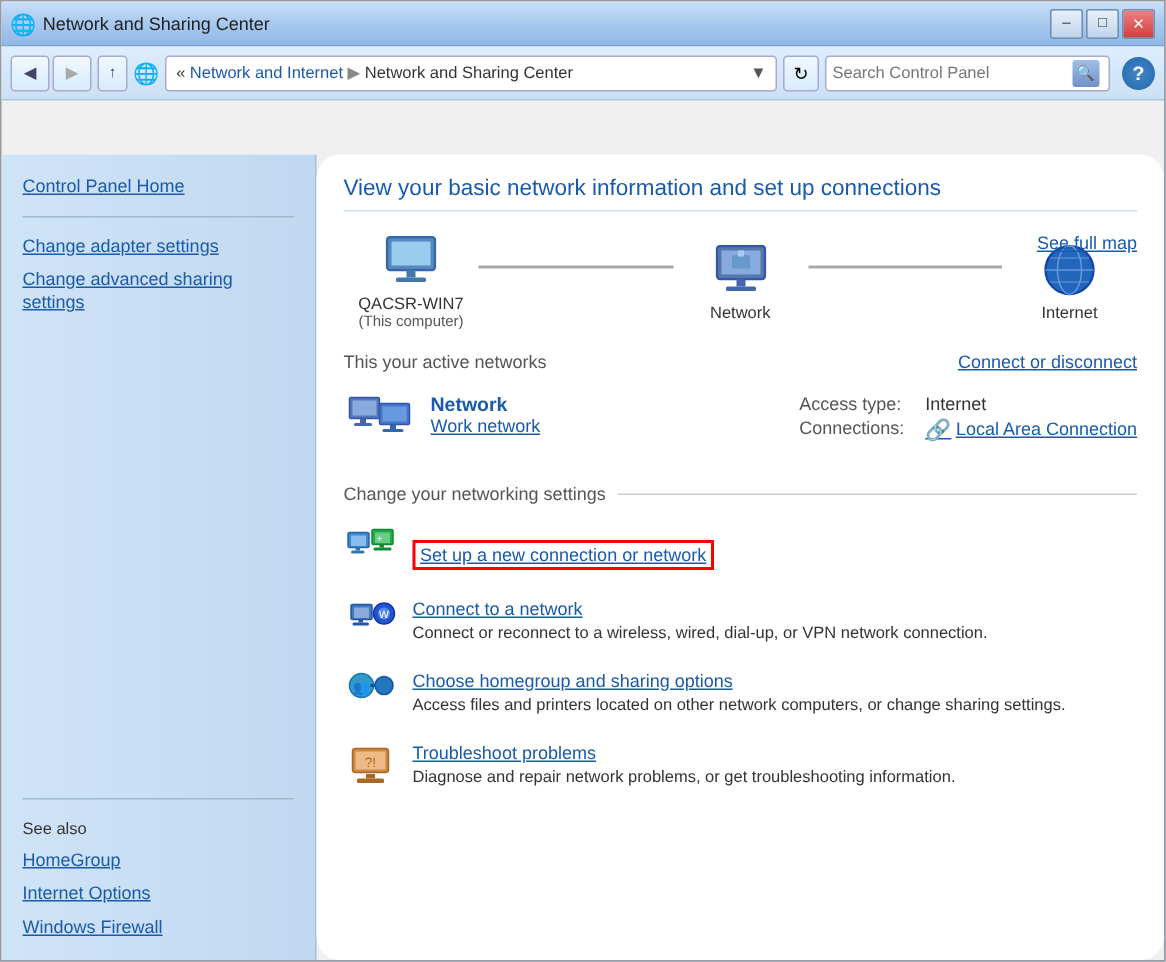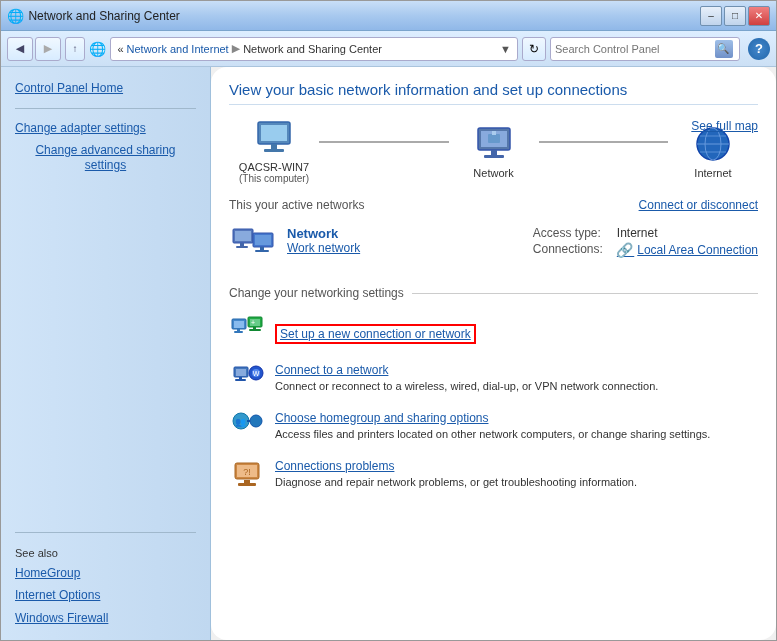--- a/index.html
+++ b/index.html
@@ -149,20 +149,21 @@
       font-weight: bold;
       font-size: 13px;
       cursor: pointer;
       margin-left: 4px;
     }
     
     .main-area {
       display: flex;
       flex: 1;
       overflow: hidden;
+      margin-top: 36px;
     }
     
     .sidebar {
       width: 210px;
       min-width: 210px;
       background: linear-gradient(to right, #d0e4f8, #c0d8f0);
       border-right: 1px solid #a0c0dc;
       padding: 10px 0;
       display: flex;
       flex-direction: column;
@@ -389,21 +390,21 @@
     </div>
     <div class="help-icon">?</div>
   </div>
 
   <div class="main-area">
 
     <div class="sidebar">
       <div class="sidebar-link">Control Panel Home</div>
       <div class="sidebar-divider"></div>
       <div class="sidebar-link">Change adapter settings</div>
-      <div class="sidebar-link" style="line-height:1.3;text-align:center;">Change advanced sharing settings</div>
+      <div class="sidebar-link" style="line-height:1.3;">Change advanced sharing settings</div>
 
       <div style="flex:1;"></div>
 
       <div class="sidebar-divider"></div>
       <div class="see-also-label">See also</div>
       <div class="sidebar-link">HomeGroup</div>
       <div class="sidebar-link">Internet Options</div>
       <div class="sidebar-link">Windows Firewall</div>
     </div>
 
@@ -561,20 +562,20 @@
         <div class="setting-icon">
           <svg width="34" height="30" viewBox="0 0 34 30">
             <rect x="5" y="4" width="24" height="16" rx="2" fill="#cc8844" stroke="#aa6622" stroke-width="1"></rect>
             <rect x="7" y="6" width="20" height="12" fill="#eebb88"></rect>
             <text x="17" y="16" font-size="9" fill="#aa6622" text-anchor="middle">?!</text>
             <rect x="14" y="21" width="6" height="3" fill="#aa6622"></rect>
             <rect x="8" y="24" width="18" height="3" rx="1" fill="#aa6622"></rect>
           </svg>
         </div>
         <div class="setting-content">
-          <span class="setting-title">Connections problems</span>
+          <span class="setting-title">Troubleshoot problems</span>
           <div class="setting-desc">Diagnose and repair network problems, or get troubleshooting information.</div>
         </div>
       </div>
 
     </div>
   </div>
 </div>
 
 </body></html>

